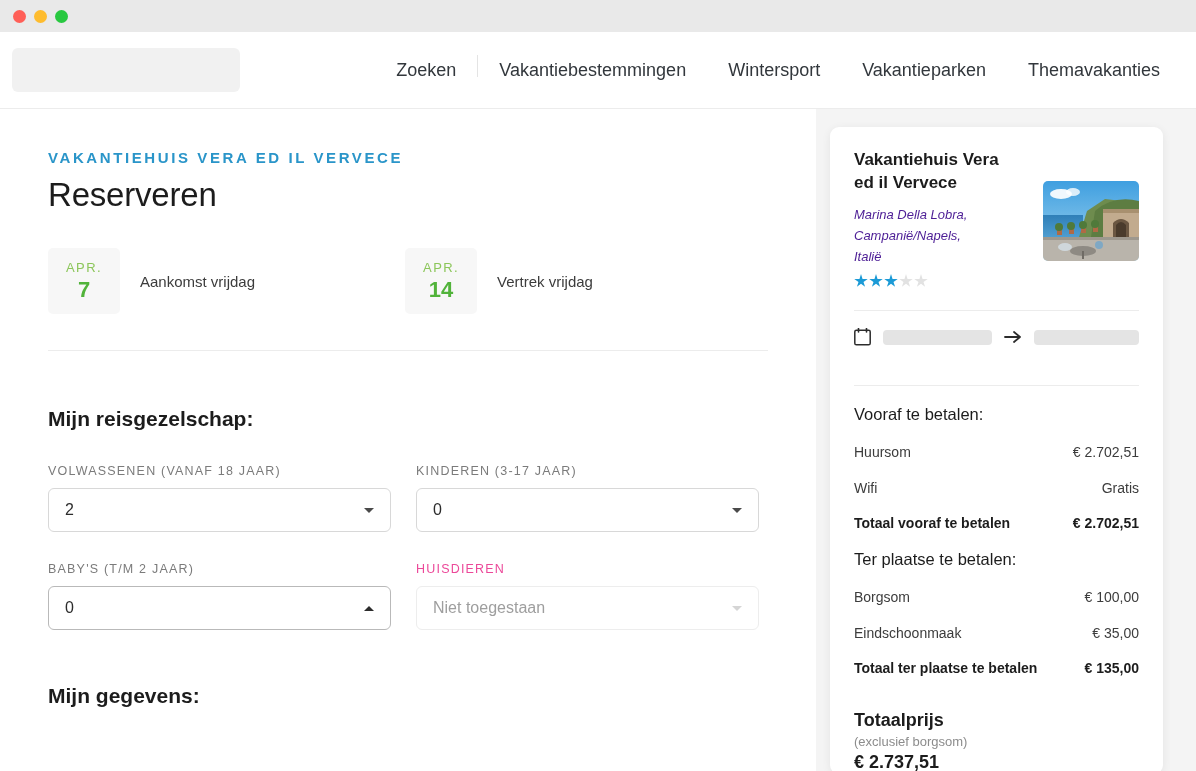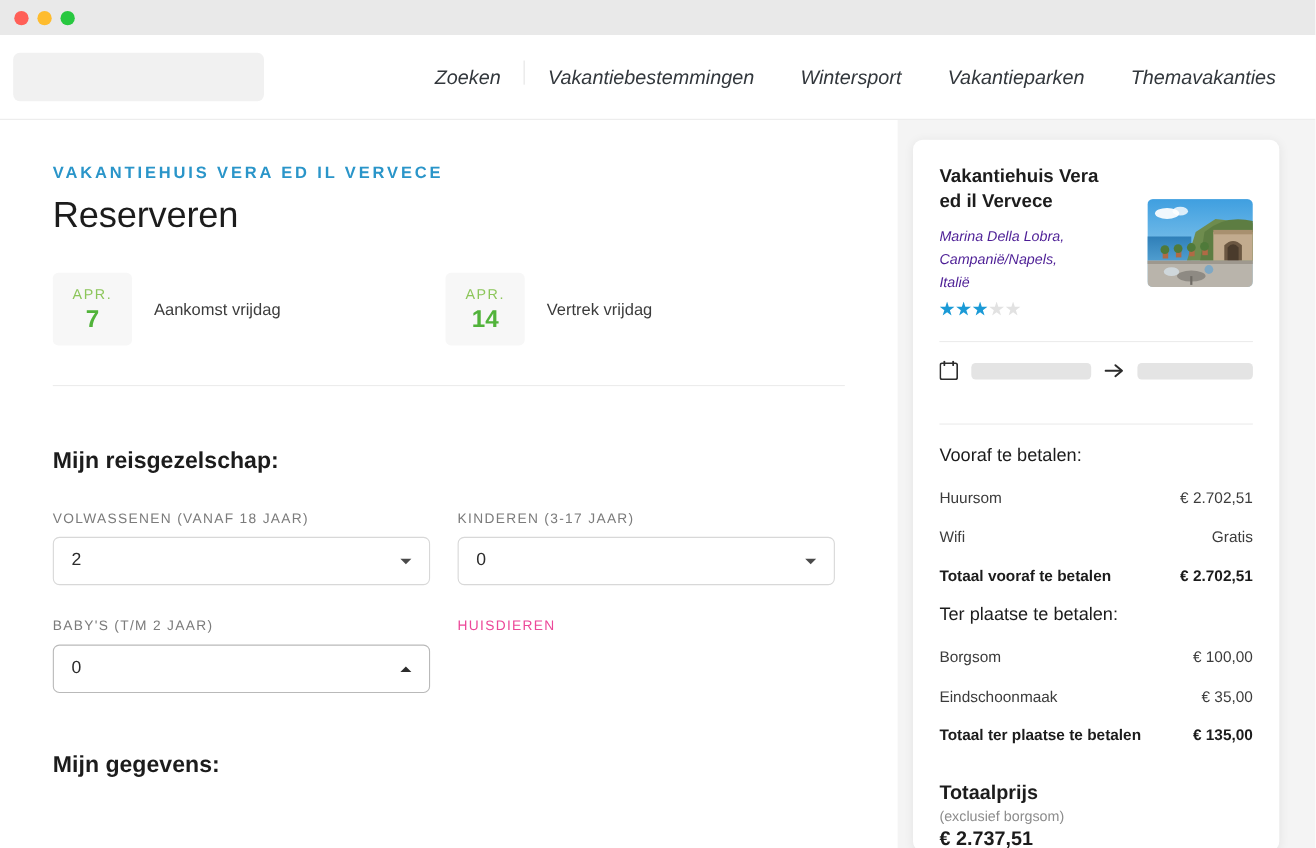--- a/index.html
+++ b/index.html
@@ -40,21 +40,20 @@
     width: 228px;
     height: 44px;
     background: #f1f1f1;
     border-radius: 6px;
   }
   .main-nav {
     display: flex;
     align-items: flex-start;
     margin-left: auto;
     gap: 0px;
-    font-style: italic;
   }
   .nav-item {
     font-size: 18px;
     color: #32373c;
     padding: 0 21px;
     line-height: 30px;
     cursor: pointer;
     white-space: nowrap;
   }
   .nav-item:last-child { padding-right: 36px; }
@@ -378,20 +377,24 @@
       <div class="field" style="margin-top:22px;">
         <div class="field-label">Baby's (t/m 2 jaar)</div>
         <div class="select-box active">
           <span>0</span>
           <span class="caret up"></span>
         </div>
       </div>
 
       <div class="field" style="margin-top:22px;">
         <div class="field-label disabled">Huisdieren</div>
+        <div class="select-box disabled">
+          <span>Niet toegestaan</span>
+          <span class="caret faded"></span>
+        </div>
       </div>
 
     </div>
 
     <h2 class="section-title" style="margin-top:46px;">Mijn gegevens:</h2>
 
   </div>
 
   <div class="right-col">
     <div class="summary-card">

